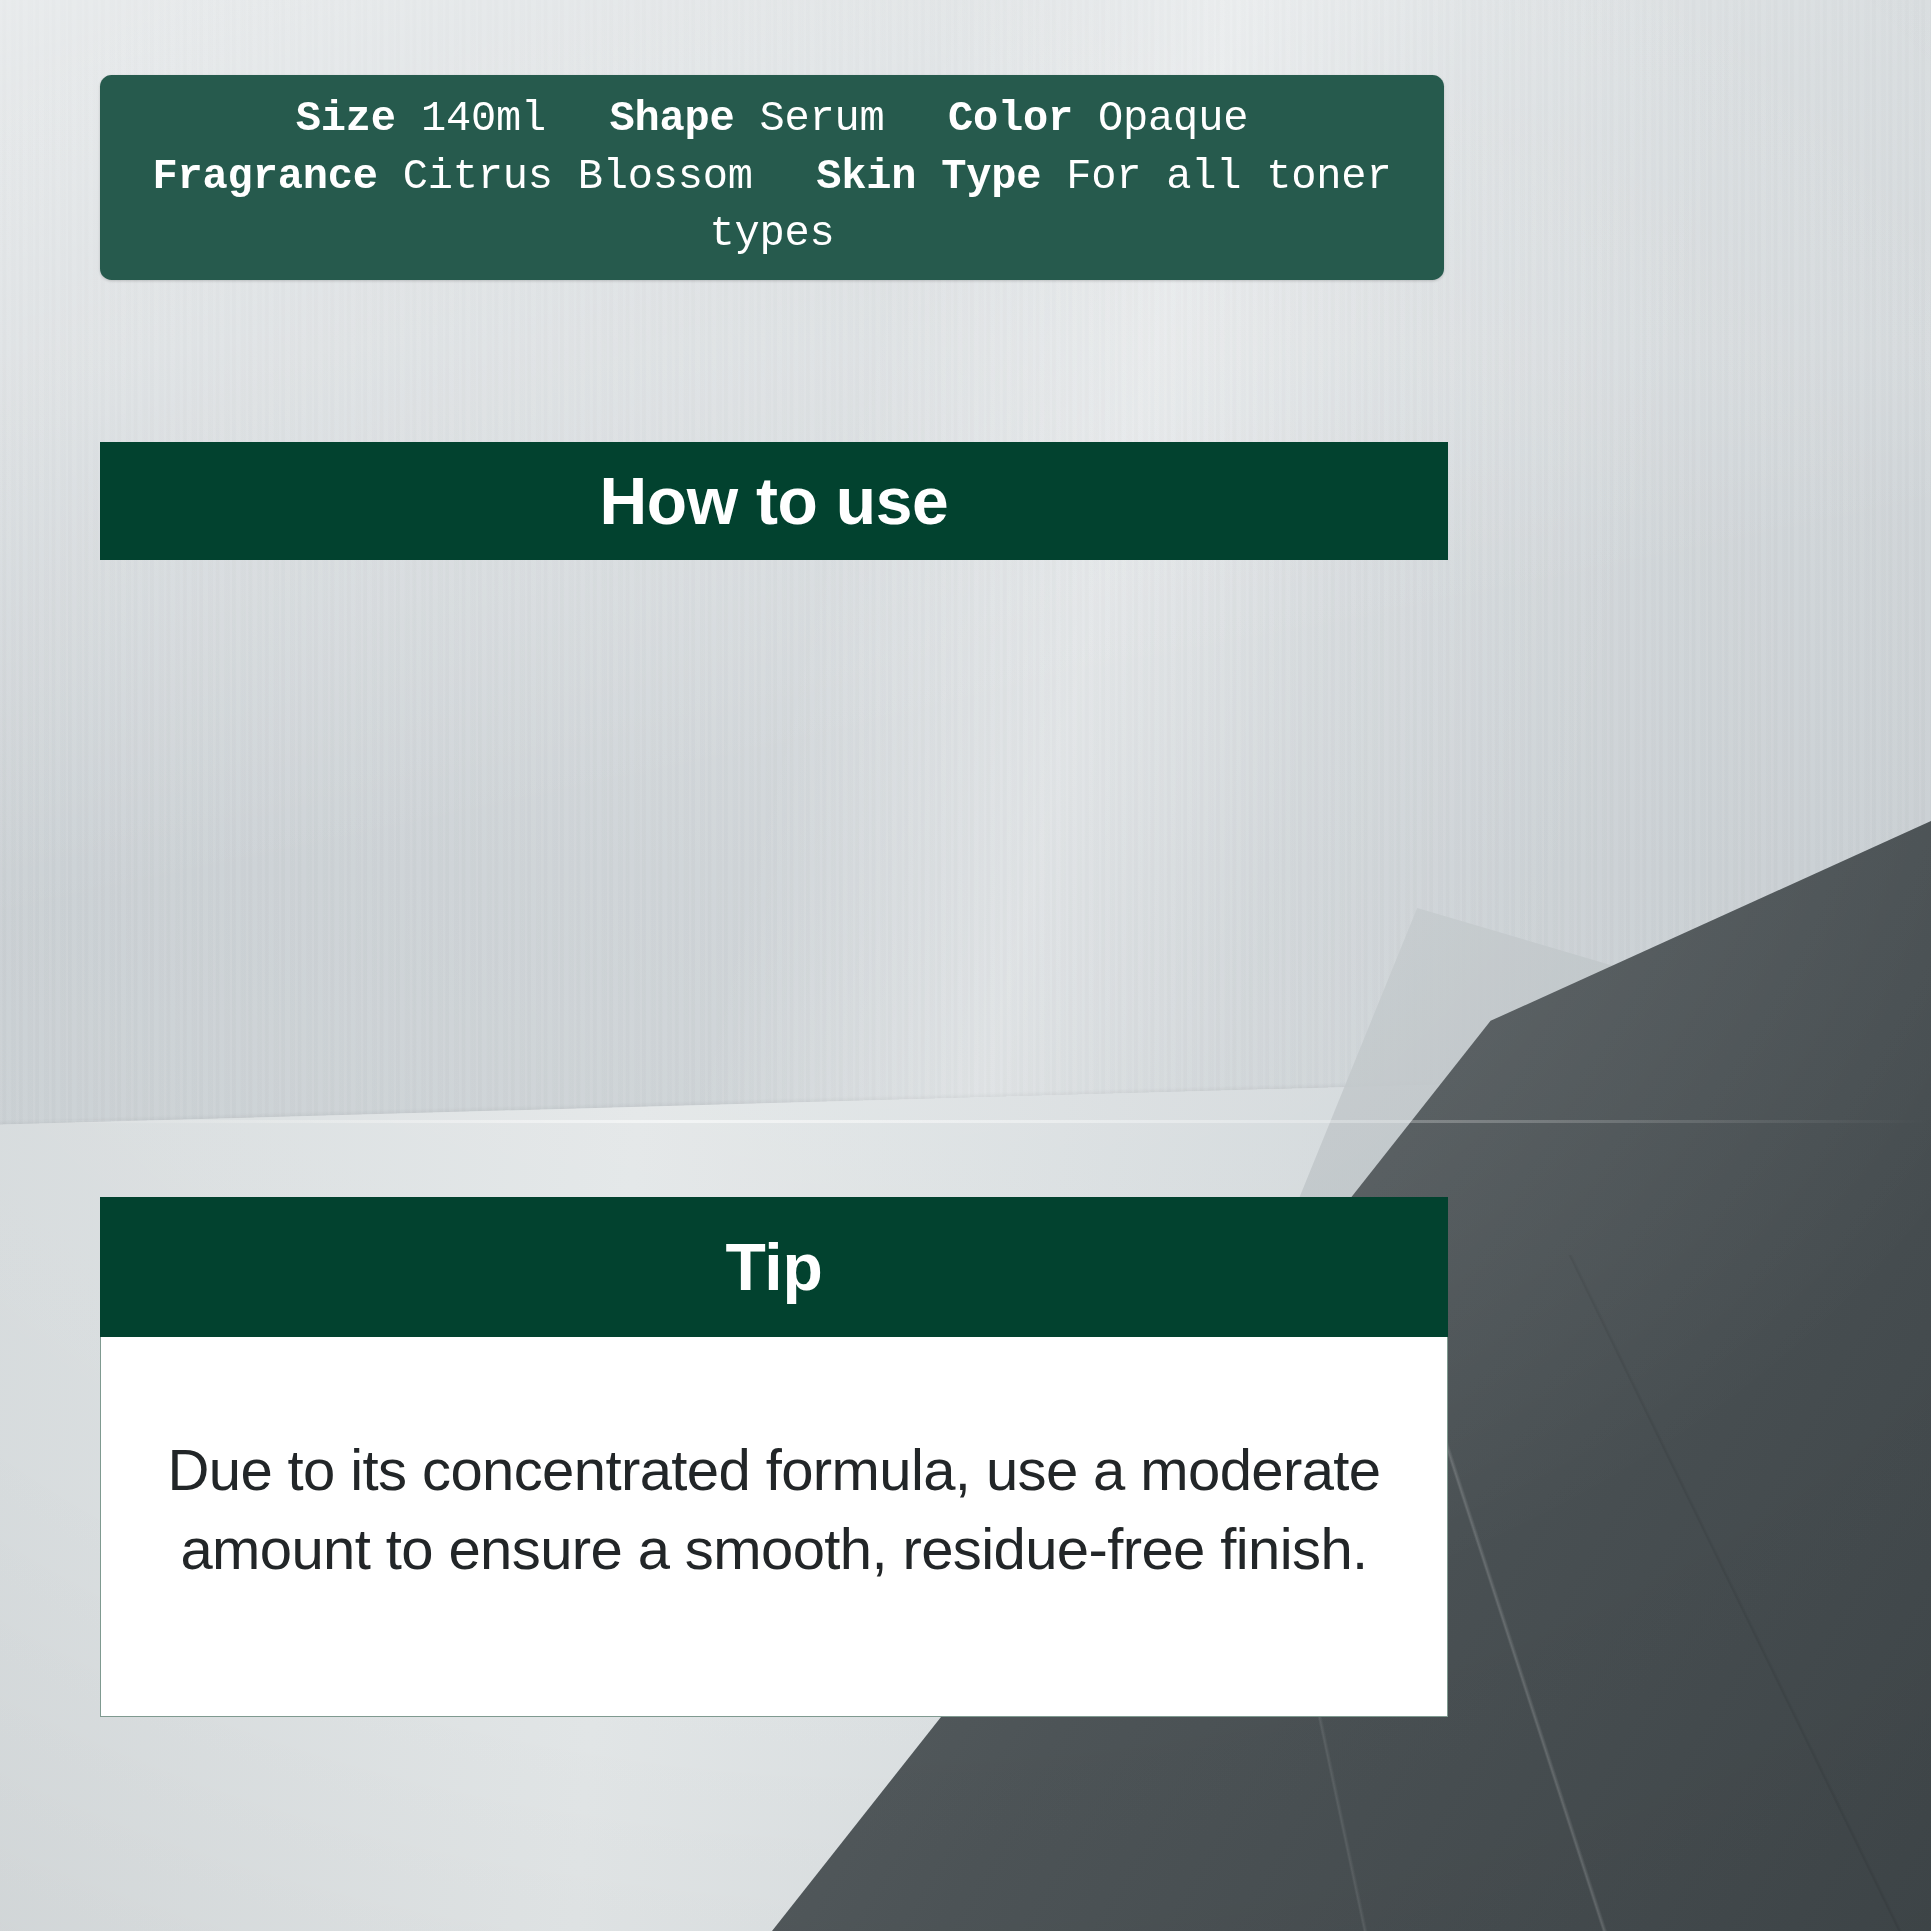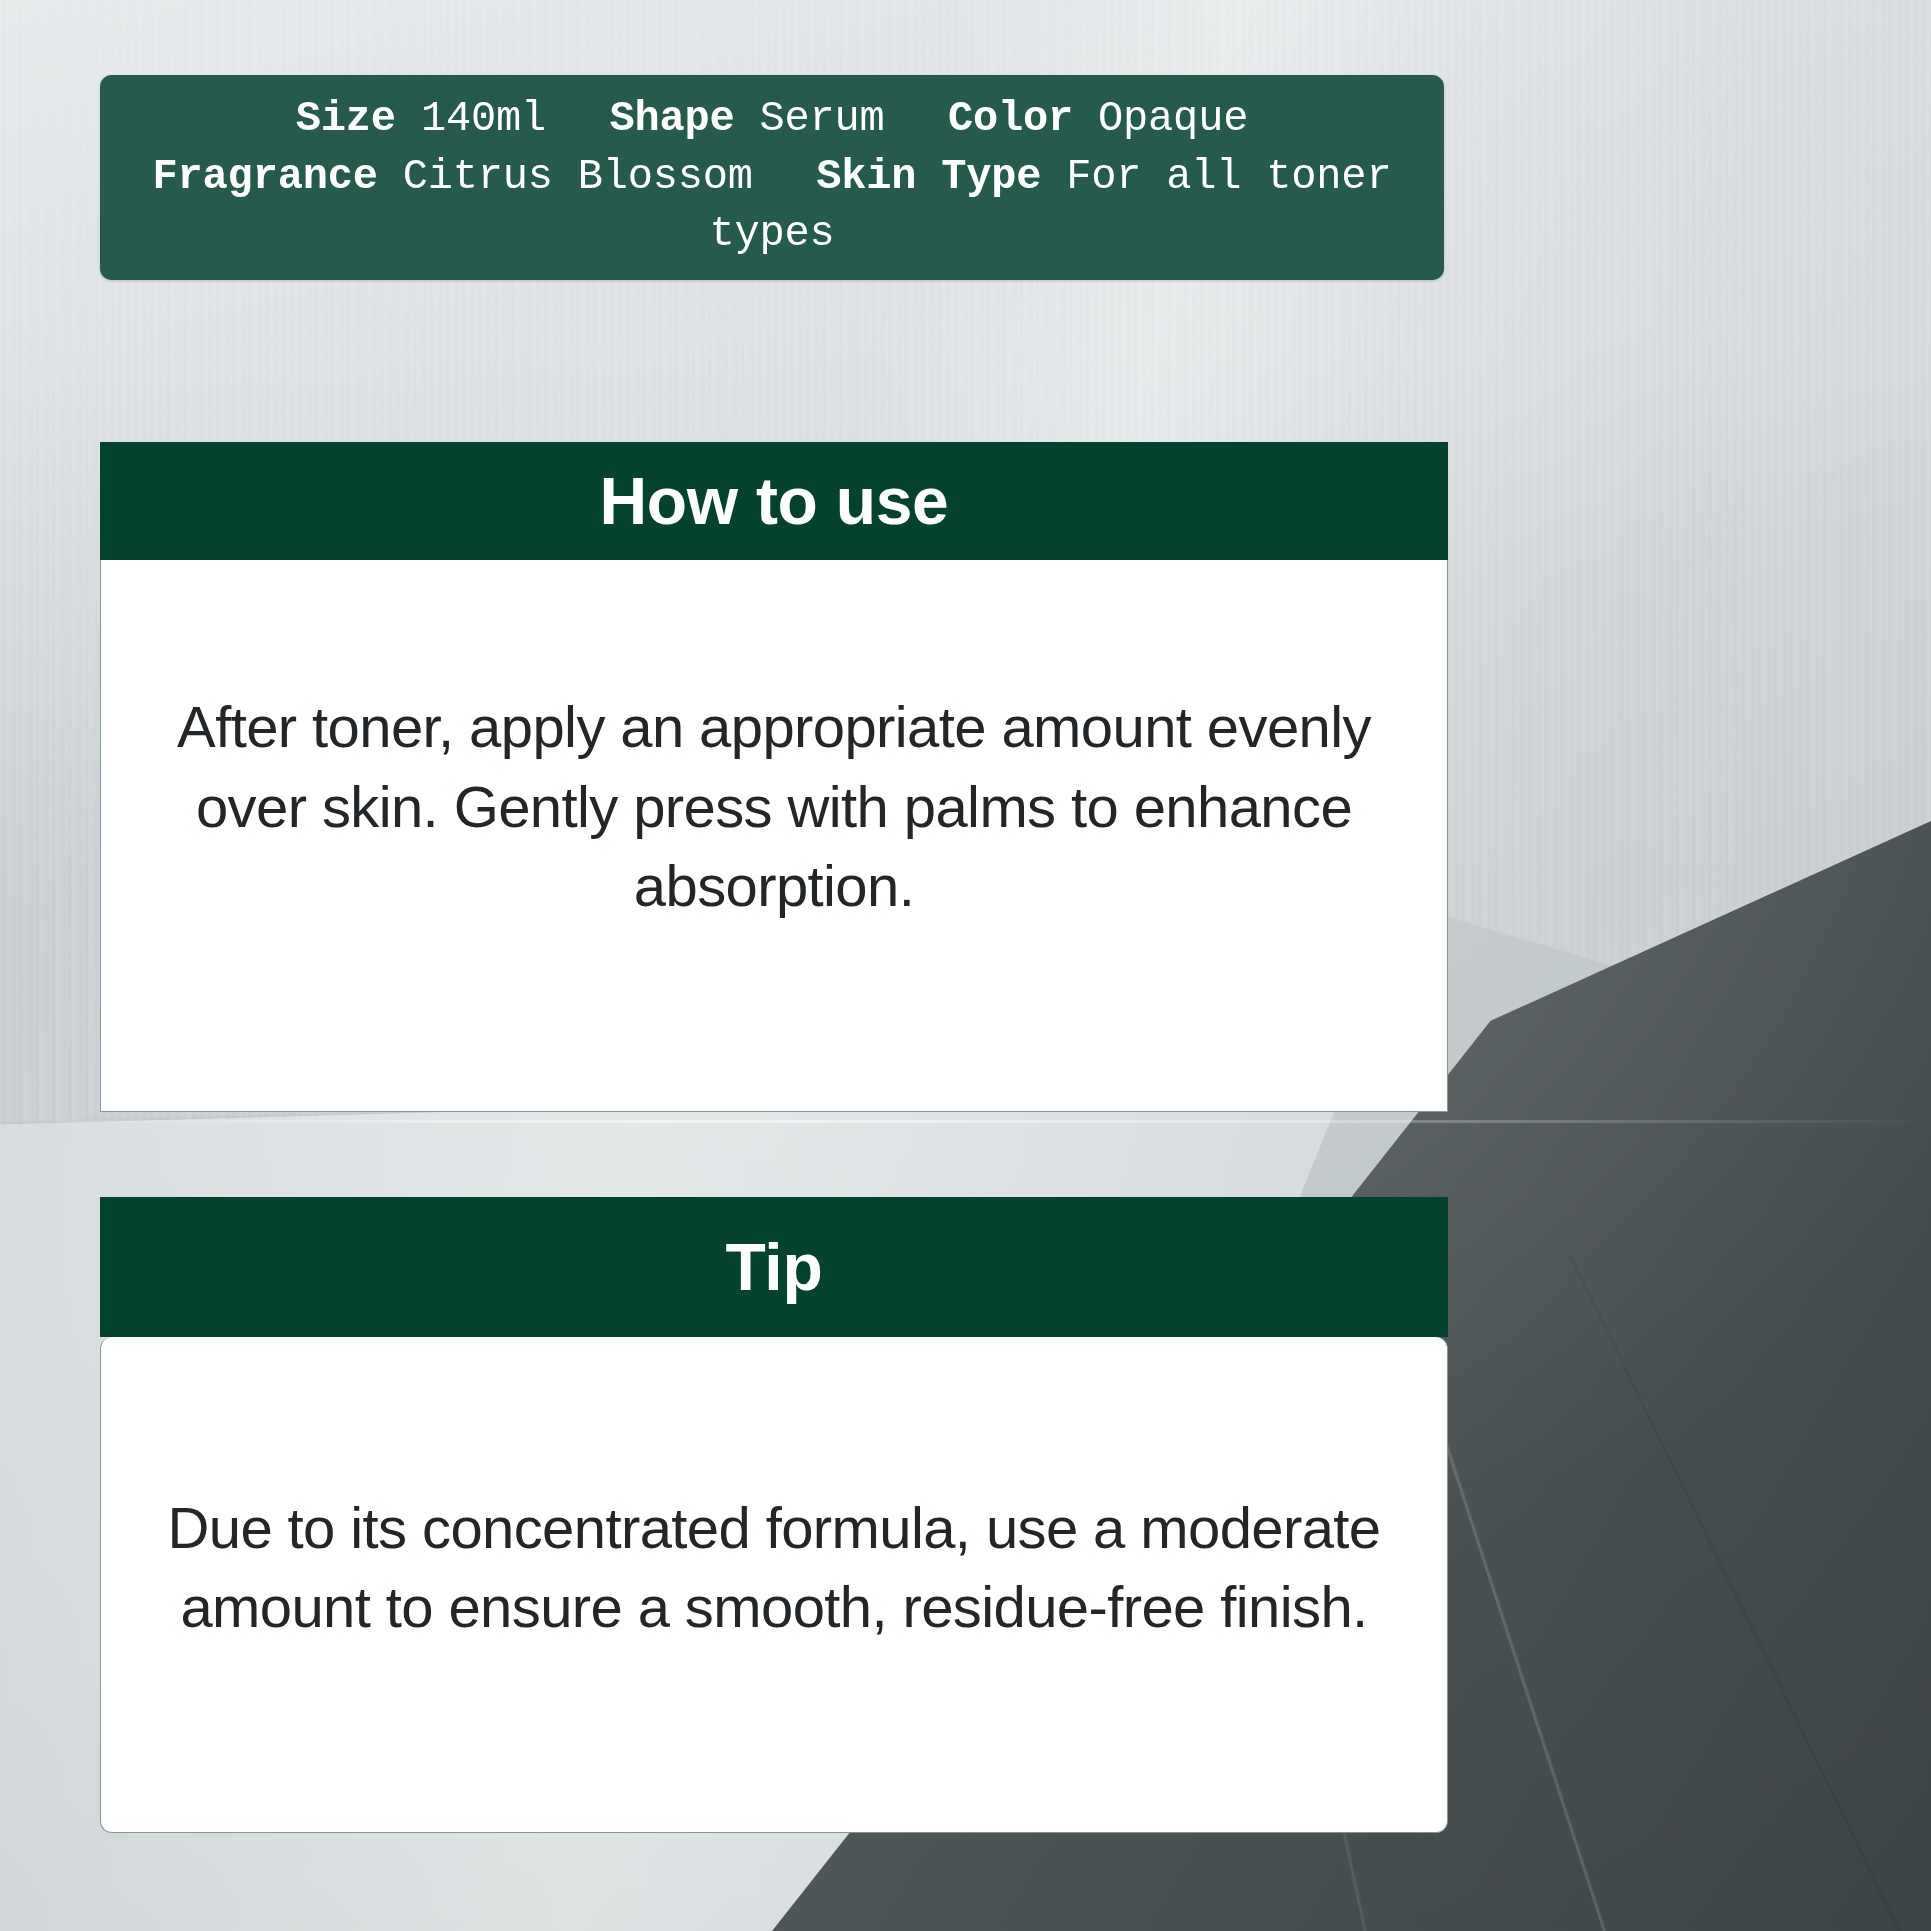--- a/index.html
+++ b/index.html
@@ -194,21 +194,21 @@
     letter-spacing: -0.6px;
     padding: 0 58px;
   }
 
   #card-howto     { top: 442px; }
   #card-howto .card-head { height: 118px; }
   #card-howto .card-body { height: 552px; padding-bottom: 58px; }
 
   #card-tip       { top: 1197px; }
   #card-tip .card-head { height: 140px; }
-  #card-tip .card-body { height: 496px; padding-bottom: 35px; border-radius: 12px; }
+  #card-tip .card-body { height: 380px; padding-bottom: 35px; }
 </style>
 </head>
 <body>
 
 <div id="bg-photo">
   <div id="bg-streaks"></div>
   <div id="bg-top-wash"></div>
   <div id="bg-panel-light"></div>
   <div id="bg-slab-right"></div>
   <div id="bg-wedge-dark"></div>
@@ -238,23 +238,20 @@
         <span class="spec-key">Skin Type</span>
         <span class="spec-val">For all toner types</span>
       </span>
     </div>
   </div>
 
   <div class="info-card" id="card-howto">
     <div class="card-head">
       <span>How to use</span>
     </div>
-    <div class="card-body">
-      <div class="card-body-text">After toner, apply an appropriate amount evenly over skin. Gently press with palms to enhance absorption.</div>
-    </div>
   </div>
 
   <div class="info-card" id="card-tip">
     <div class="card-head">
       <span>Tip</span>
     </div>
     <div class="card-body">
       <div class="card-body-text">Due to its concentrated formula, use a moderate amount to ensure a smooth, residue-free finish.</div>
     </div>
   </div>

